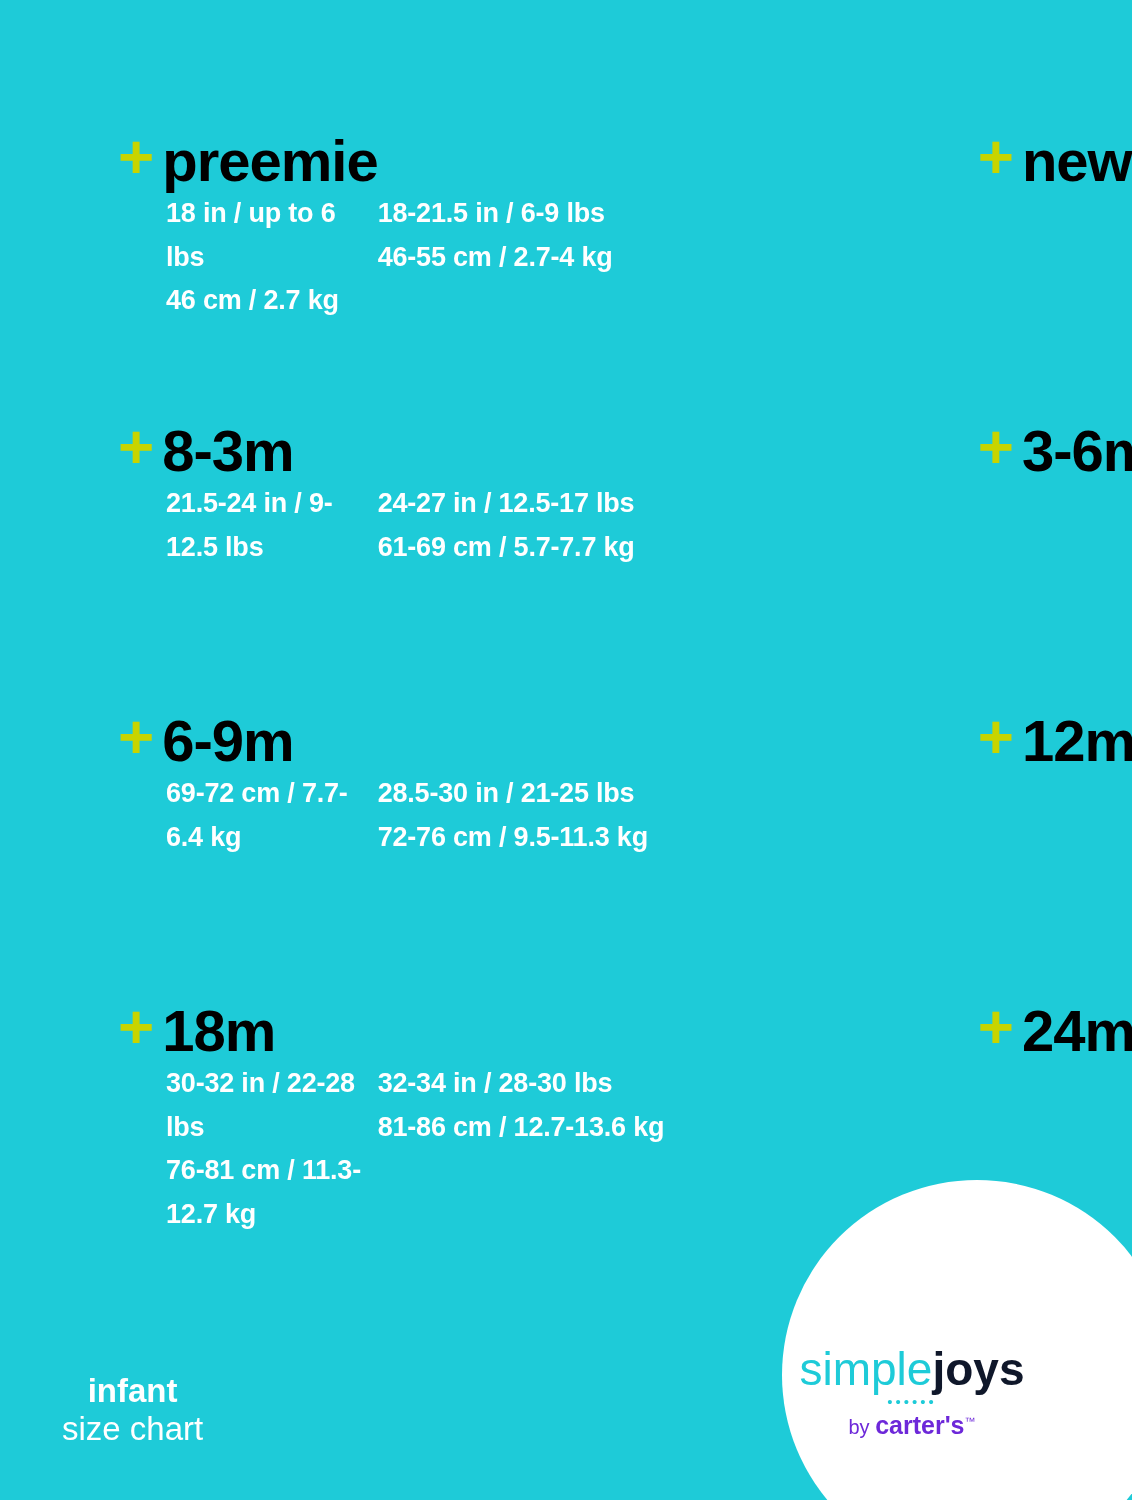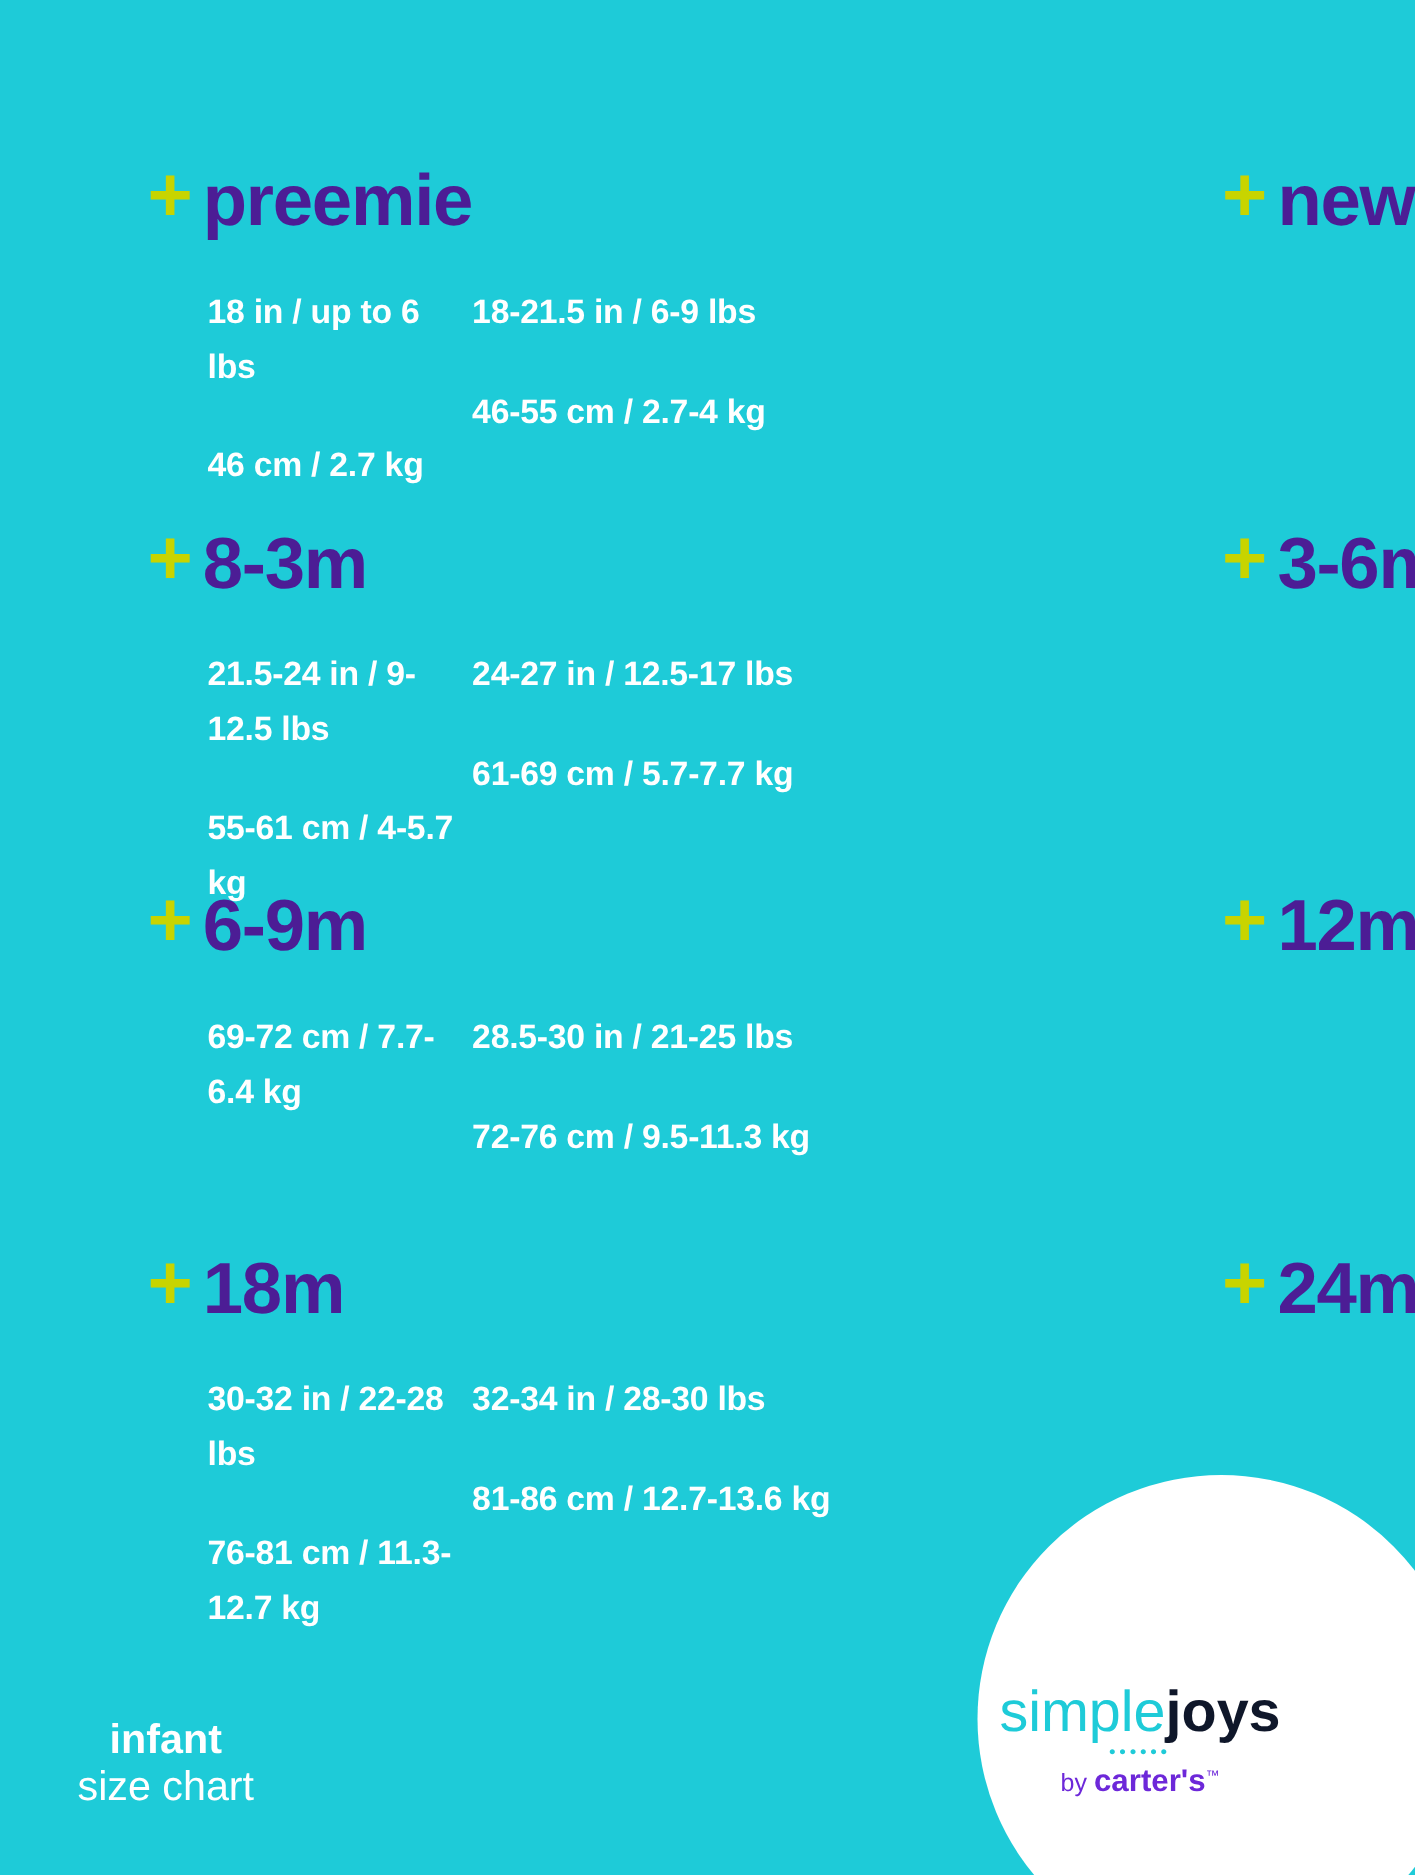--- a/index.html
+++ b/index.html
@@ -51,33 +51,32 @@
     font-size: 62px;
     font-weight: bold;
     line-height: 1;
     margin-right: 8px;
     position: relative;
     top: -4px;
   }
   .col1 .plus { margin-left: 8px; }
   .col2 .plus { margin-left: 600px; }
   .size-name {
-    color: #4c1d95;
+    color: #000000;
     font-size: 58px;
     font-weight: bold;
     line-height: 1;
     letter-spacing: -1px;
   }
   .size-line {
     color: #ffffff;
     font-size: 27px;
     font-weight: bold;
     line-height: 1.62;
     letter-spacing: -0.2px;
-    margin-top: 36px;
   }
   .col1 .size-line { margin-left: 56px; }
   .col2 .size-line { margin-left: 648px; }
 
   .footer-label {
     position: absolute;
     left: 62px;
     bottom: 52px;
     color: #ffffff;
     line-height: 1.15;
@@ -172,21 +171,20 @@
       <div class="size-line">18-21.5 in / 6-9 lbs</div>
       <div class="size-line">46-55 cm / 2.7-4 kg</div>
     </div>
 
     <div class="cell col1">
       <div class="size-head">
         <span class="plus">+</span>
         <span class="size-name">8-3m</span>
       </div>
       <div class="size-line">21.5-24 in / 9-12.5 lbs</div>
-      <div class="size-line">55-61 cm / 4-5.7 kg</div>
     </div>
 
     <div class="cell col2">
       <div class="size-head">
         <span class="plus">+</span>
         <span class="size-name">3-6m</span>
       </div>
       <div class="size-line">24-27 in / 12.5-17 lbs</div>
       <div class="size-line">61-69 cm / 5.7-7.7 kg</div>
     </div>

